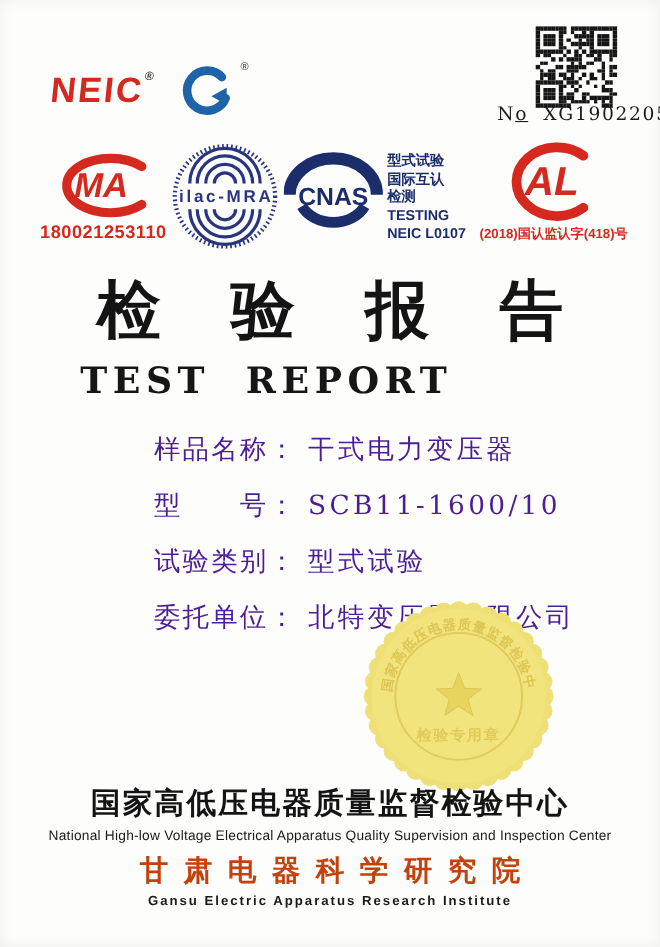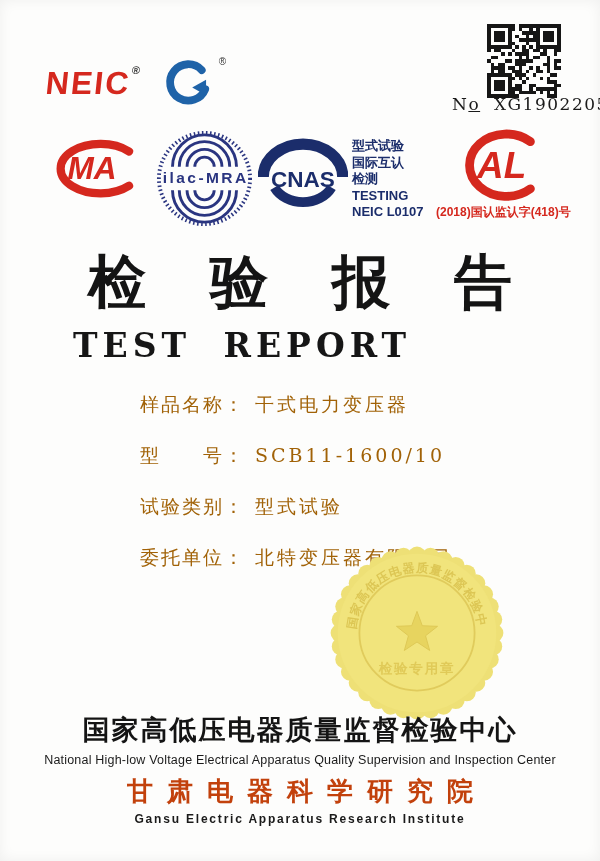--- a/index.html
+++ b/index.html
@@ -58,21 +58,21 @@
     font-family:"DejaVu Serif", serif;
   }
   .title-en {
     position:absolute; left:0; top:326px; width:484px; text-align:center;
     font-family:"DejaVu Serif", serif; font-weight:700; font-size:33px;
     letter-spacing:5px; word-spacing:16px; color:#161616;
   }
   
   .fields { position:absolute; left:140px; top:392px; }
   .frow { height:28px; margin-bottom:23px; font-family:"DejaVu Serif", serif;
-          font-size:19px; color:#a16207; white-space:nowrap; }
+          font-size:24px; color:#4c1d95; white-space:nowrap; }
   .frow .lab { letter-spacing:2px; }
   .frow .val { margin-left:10px; letter-spacing:3px; }
   
   .seal { position:absolute; left:327px; top:543px; width:180px; height:180px; z-index:1; }
   
   .footer { position:absolute; left:0; top:712px; width:600px; text-align:center; z-index:2; }
   .f-cn1 { font-size:27px; font-weight:700; letter-spacing:2px; color:#141414;
            font-family:"Liberation Sans", sans-serif; }
   .f-en1 { margin-top:5px; font-size:12.5px; color:#1a1a1a; letter-spacing:0.2px; }
   .f-cn2 { margin-top:7px; font-size:26px; font-weight:700; letter-spacing:14px;
@@ -546,20 +546,21 @@
     <span>N</span><span class="u">o</span>&nbsp;
     <span>XG19022057</span>
   </div>
 
   <div class="cert-row">
 
     <svg class="cma" viewBox="0 0 140 95">
       <path d="M 124 22 A 58 36 0 1 0 124 72" fill="none" stroke="#d5281e" stroke-width="12" stroke-linecap="round"></path>
       <text x="70" y="62" text-anchor="middle" font-size="46" font-weight="bold" font-style="italic" fill="#d5281e" font-family="Liberation Sans, sans-serif">MA</text>
     </svg>
+    <div class="cma-number">180021253110</div>
 
     <svg class="ilac" viewBox="0 0 100 100">
       <circle cx="50" cy="50" r="47" fill="none" stroke="#2a3580" stroke-width="4" stroke-dasharray="1.6 2.6"></circle>
       <path d="M 40 38 A 10 10 0 0 1 60 38" fill="none" stroke="#2a3580" stroke-width="3"></path>
       <path d="M 32 38 A 18 18 0 0 1 68 38" fill="none" stroke="#2a3580" stroke-width="3"></path>
       <path d="M 24 38 A 26 26 0 0 1 76 38" fill="none" stroke="#2a3580" stroke-width="3"></path>
       <path d="M 17 38 A 33 33 0 0 1 83 38" fill="none" stroke="#2a3580" stroke-width="3"></path>
       <path d="M 40 62 A 10 10 0 0 0 60 62" fill="none" stroke="#2a3580" stroke-width="3"></path>
       <path d="M 32 62 A 18 18 0 0 0 68 62" fill="none" stroke="#2a3580" stroke-width="3"></path>
       <path d="M 24 62 A 26 26 0 0 0 76 62" fill="none" stroke="#2a3580" stroke-width="3"></path>

